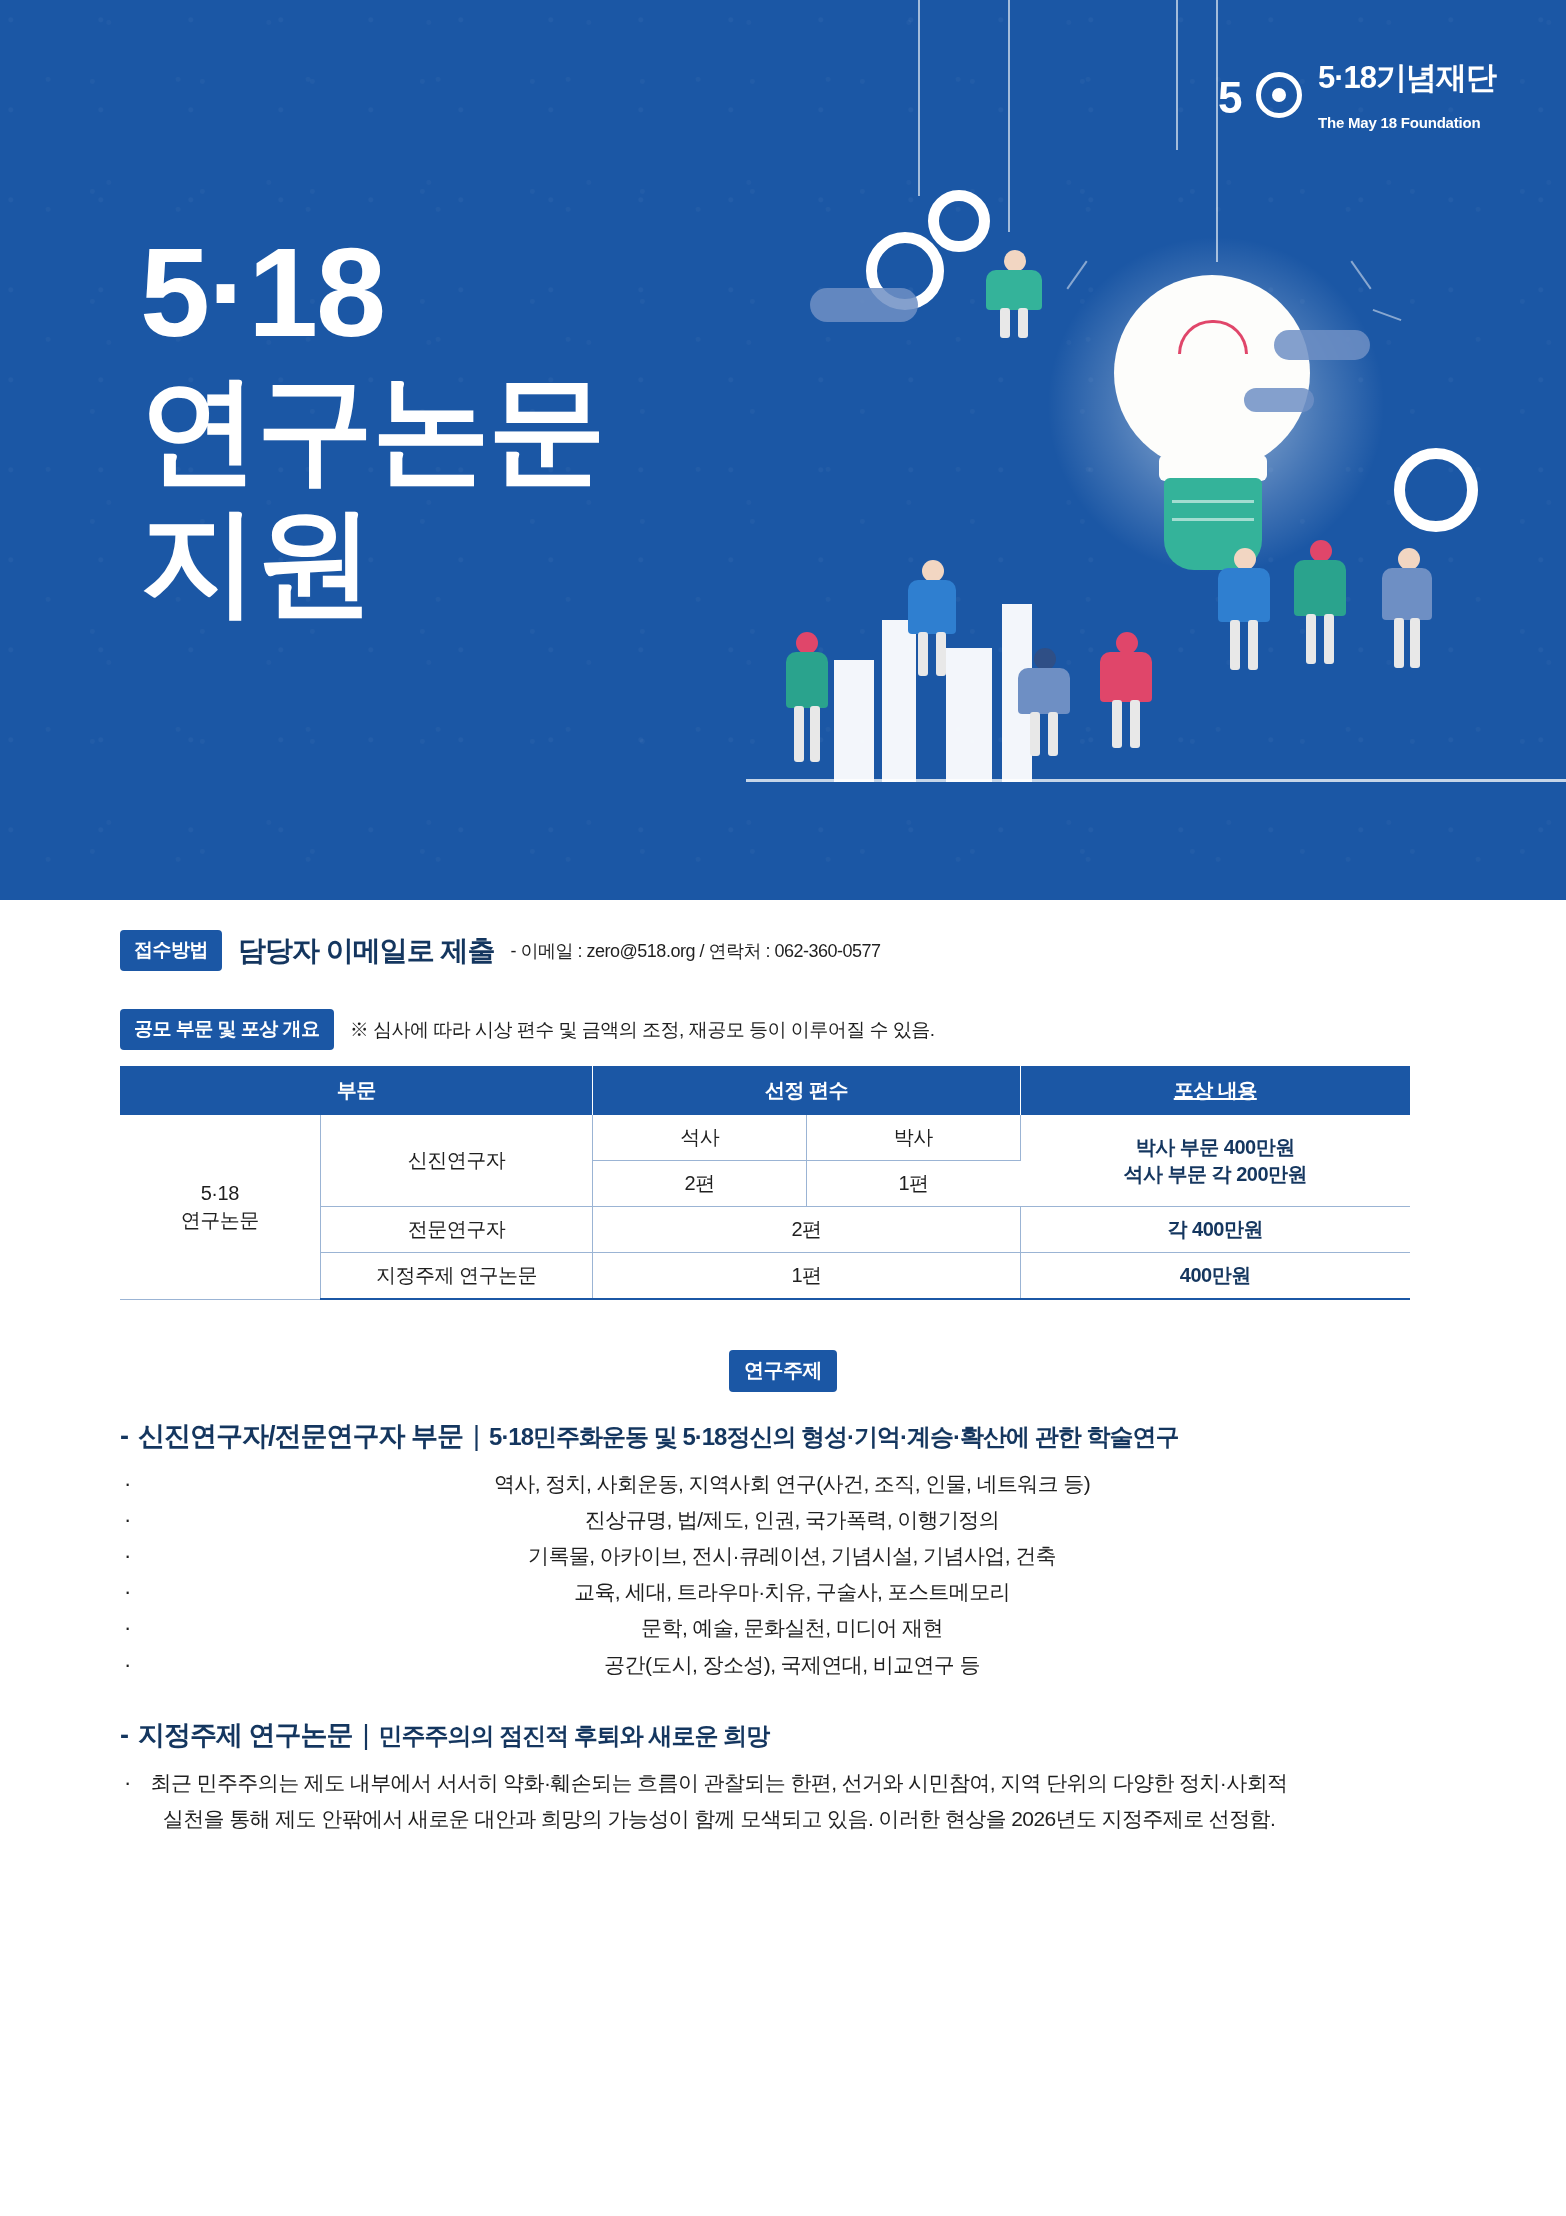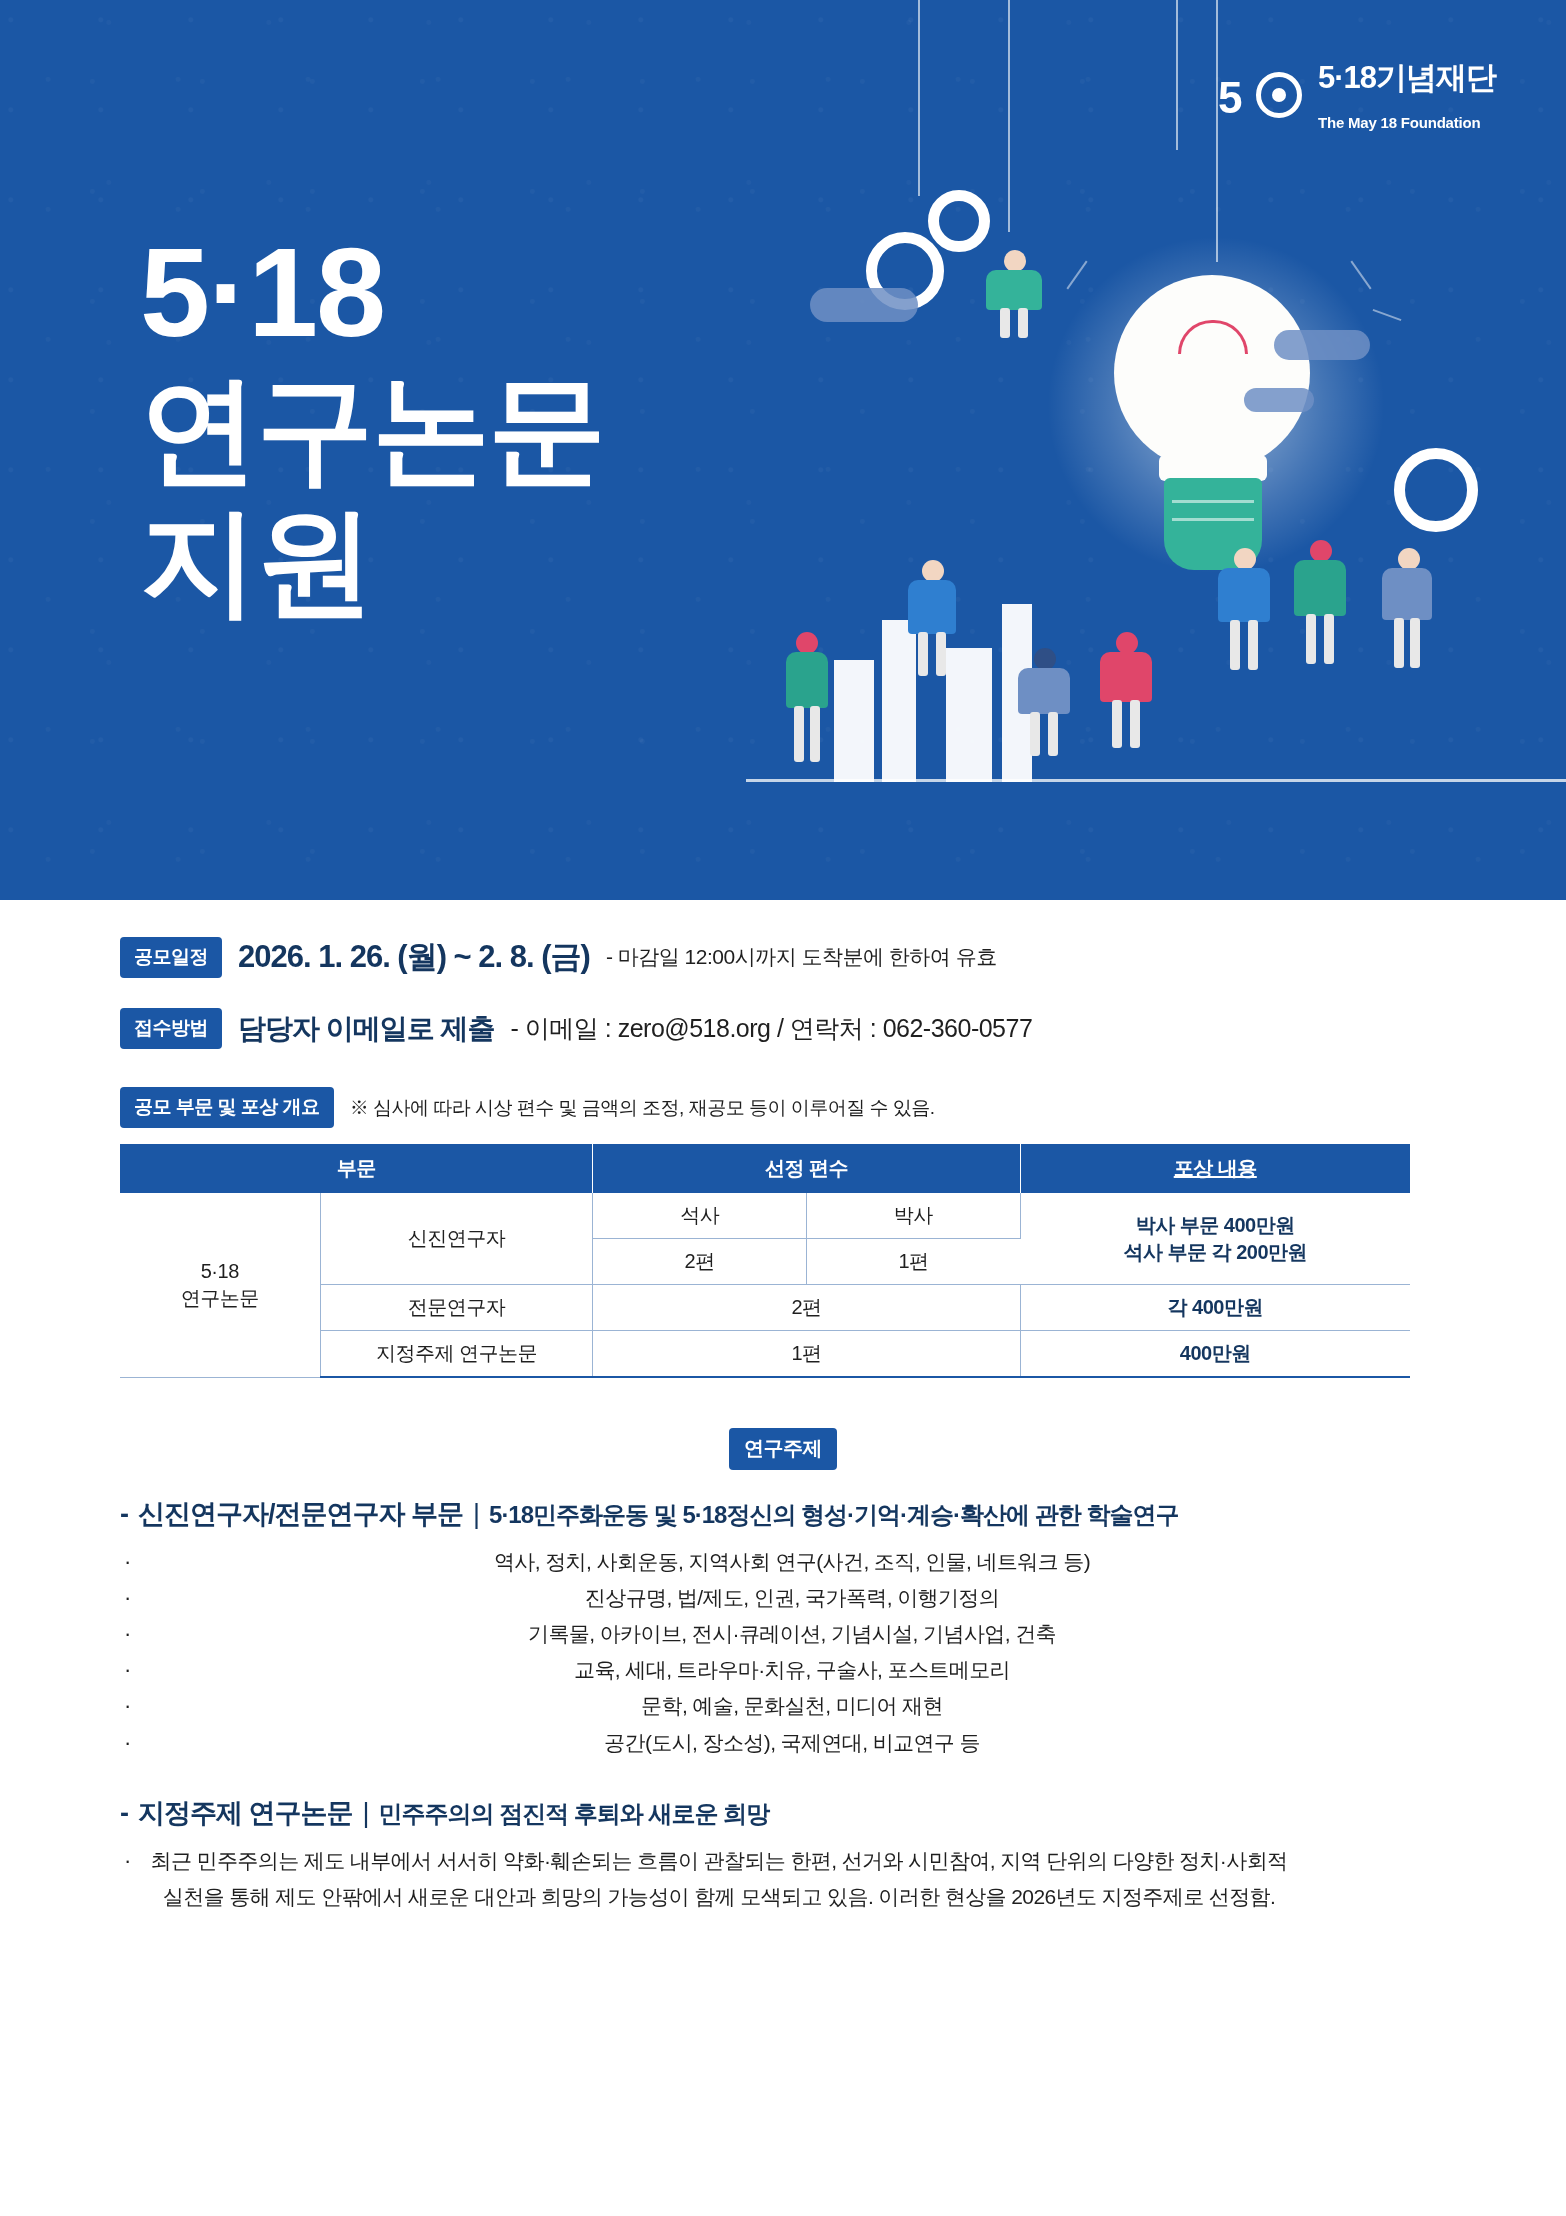--- a/index.html
+++ b/index.html
@@ -143,21 +143,21 @@
     padding: 7px 14px 8px; border-radius: 4px;
     white-space: nowrap;
   }
 
   .sched { margin-top: 36px; display: flex; align-items: center; gap: 16px; }
   .sched .main { font-size: 31px; font-weight: 700; color: #14365f; letter-spacing: -1px; }
   .sched .note { font-size: 21px; color: #1f1f1f; letter-spacing: -.5px; }
 
   .apply { margin-top: 30px; display: flex; align-items: center; gap: 16px; }
   .apply .main { font-size: 28px; font-weight: 700; color: #14365f; letter-spacing: -1px; }
-  .apply .note { font-size: 25px; color: #1f1f1f; letter-spacing: -.5px; }
+  .apply .note { font-size: 18px; color: #1f1f1f; letter-spacing: -.5px; }
 
   .awards-head { margin-top: 38px; display: flex; align-items: center; gap: 16px; }
   .awards-head .note { font-size: 19px; color: #1f1f1f; letter-spacing: -.5px; }
 
   table.awards {
     margin-top: 16px; width: 1290px; border-collapse: collapse;
     font-size: 20px; color: #14365f;
   }
   table.awards th {
     background: #1b57a5; color: #fff; font-weight: 700;
@@ -310,25 +310,20 @@
 
   <div class="headline">
     <div class="l1">5·18</div>
     <div>연구논문</div>
     <div>지원</div>
   </div>
 </div>
 
 <div class="content">
 
-  <div class="sched">
-    <span class="tag">공모일정</span>
-    <span class="main">2026. 1. 26. (월) ~ 2. 8. (금)</span>
-    <span class="note">- 마감일 12:00시까지 도착분에 한하여 유효</span>
-  </div>
 
   <div class="apply">
     <span class="tag">접수방법</span>
     <span class="main">담당자 이메일로 제출</span>
     <span class="note">- 이메일 : zero@518.org / 연락처 : 062-360-0577</span>
   </div>
 
   <div class="awards-head">
     <span class="tag">공모 부문 및 포상 개요</span>
     <span class="note">※ 심사에 따라 시상 편수 및 금액의 조정, 재공모 등이 이루어질 수 있음.</span>

